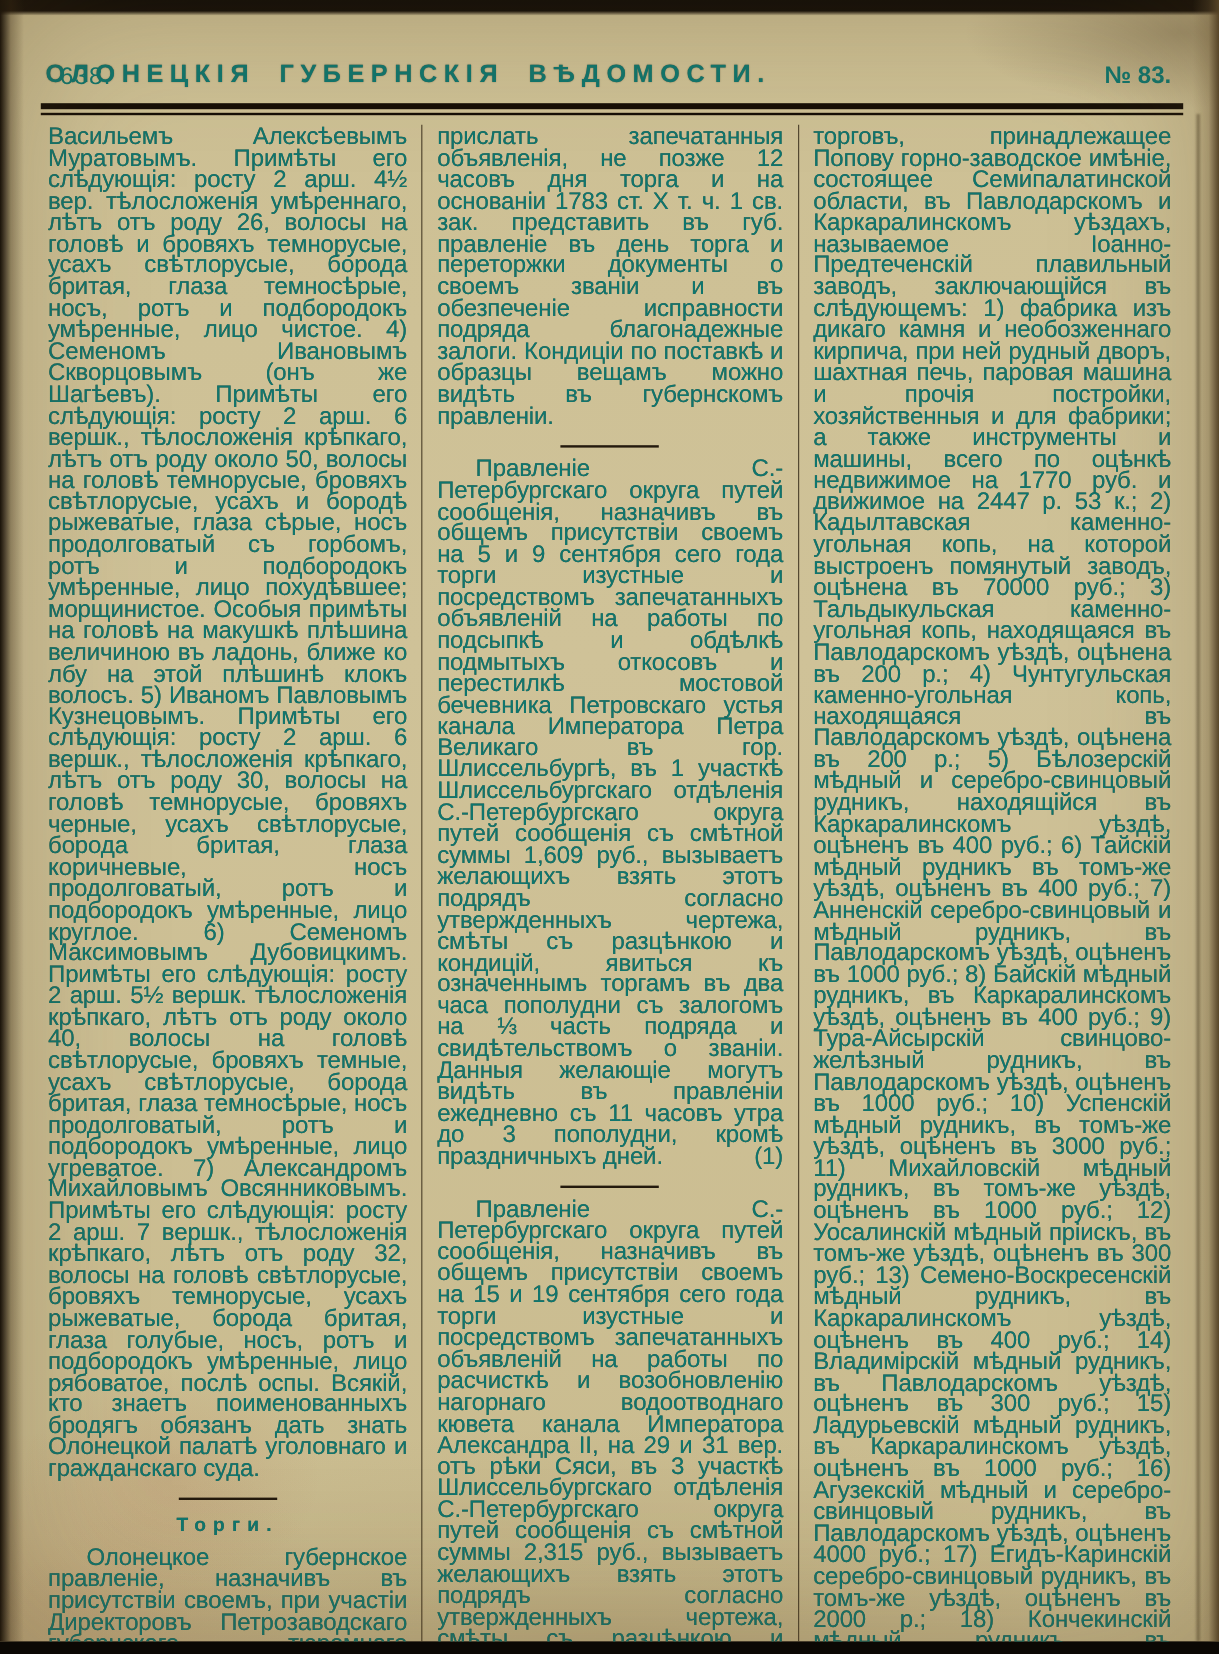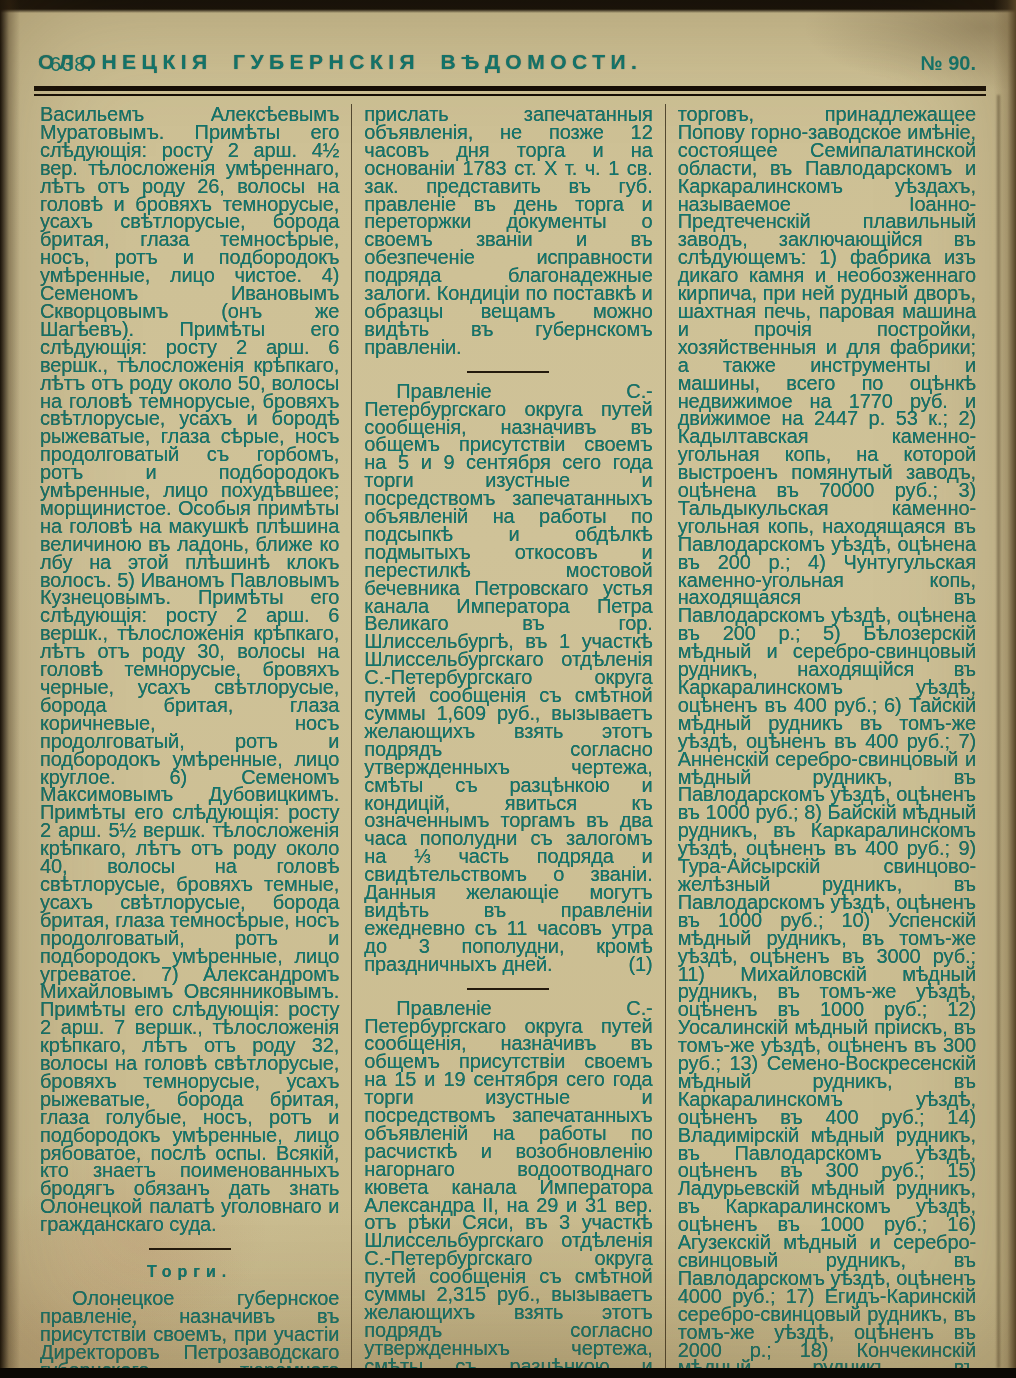--- a/index.html
+++ b/index.html
@@ -49,21 +49,21 @@
 </style>
 </head>
 <body>
 
 <div class="page">
   <div class="paper"></div>
 
   <div class="header">
     <span class="page-number">638.</span>
     <h1 class="masthead">ОЛОНЕЦКІЯ ГУБЕРНСКІЯ ВѢДОМОСТИ.</h1>
-    <span class="issue-number">№ 90.</span>
+    <span class="issue-number">№ 83.</span>
   </div>
 
   <div class="double-rule"></div>
 
   <main class="columns">
       <div class="col">
         <p class="noindent">Васильемъ Алексѣевымъ Муратовымъ. Примѣты его слѣдующія: росту 2 арш. 4½ вер. тѣлосложенія умѣреннаго, лѣтъ отъ роду 26, волосы на головѣ и бровяхъ темнорусые, усахъ свѣтлорусые, борода бритая, глаза темносѣрые, носъ, ротъ и подбородокъ умѣренные, лицо чистое. 4) Семеномъ Ивановымъ Скворцовымъ (онъ же Шагѣевъ). Примѣты его слѣдующія: росту 2 арш. 6 вершк., тѣлосложенія крѣпкаго, лѣтъ отъ роду около 50, волосы на головѣ темнорусые, бровяхъ свѣтлорусые, усахъ и бородѣ рыжеватые, глаза сѣрые, носъ продолговатый съ горбомъ, ротъ и подбородокъ умѣренные, лицо похудѣвшее; морщинистое. Особыя примѣты на головѣ на макушкѣ плѣшина величиною въ ладонь, ближе ко лбу на этой плѣшинѣ клокъ волосъ. 5) Иваномъ Павловымъ Кузнецовымъ. Примѣты его слѣдующія: росту 2 арш. 6 вершк., тѣлосложенія крѣпкаго, лѣтъ отъ роду 30, волосы на головѣ темнорусые, бровяхъ черные, усахъ свѣтлорусые, борода бритая, глаза коричневые, носъ продолговатый, ротъ и подбородокъ умѣренные, лицо круглое. 6) Семеномъ Максимовымъ Дубовицкимъ. Примѣты его слѣдующія: росту 2 арш. 5½ вершк. тѣлосложенія крѣпкаго, лѣтъ отъ роду около 40, волосы на головѣ свѣтлорусые, бровяхъ темные, усахъ свѣтлорусые, борода бритая, глаза темносѣрые, носъ продолговатый, ротъ и подбородокъ умѣренные, лицо угреватое. 7) Александромъ Михайловымъ Овсянниковымъ. Примѣты его слѣдующія: росту 2 арш. 7 вершк., тѣлосложенія крѣпкаго, лѣтъ отъ роду 32, волосы на головѣ свѣтлорусые, бровяхъ темнорусые, усахъ рыжеватые, борода бритая, глаза голубые, носъ, ротъ и подбородокъ умѣренные, лицо рябоватое, послѣ оспы. Всякій, кто знаетъ поименованныхъ бродягъ обязанъ дать знать Олонецкой палатѣ уголовнаго и гражданскаго суда.</p>
         <div class="divider"></div>
         <h2>Торги.</h2>
         <p>Олонецкое губернское правленіе, назначивъ въ присутствіи своемъ, при участіи Директоровъ Петрозаводскаго губернскаго тюремнаго комитета, 16 Сентября сего 1888 г. торги, съ узаконенною чрезъ три дня переторжкою, на заготовку въ будущемъ 1889 году для тюремъ Олонецкой губерніи матеріаловъ одежды, обуви и постельныхъ принадлежностей для мѣстныхъ арестантовъ; одежды и обуви для тюремныхъ постовъ; а также одежды и обуви въ готовомъ видѣ и въ видѣ матеріала для ссыльныхъ и пересыльныхъ арестантовъ, приглашаетъ желающихъ взять на себя поставку означенныхъ предметовъ, явиться къ торгамъ лично, или</p>

